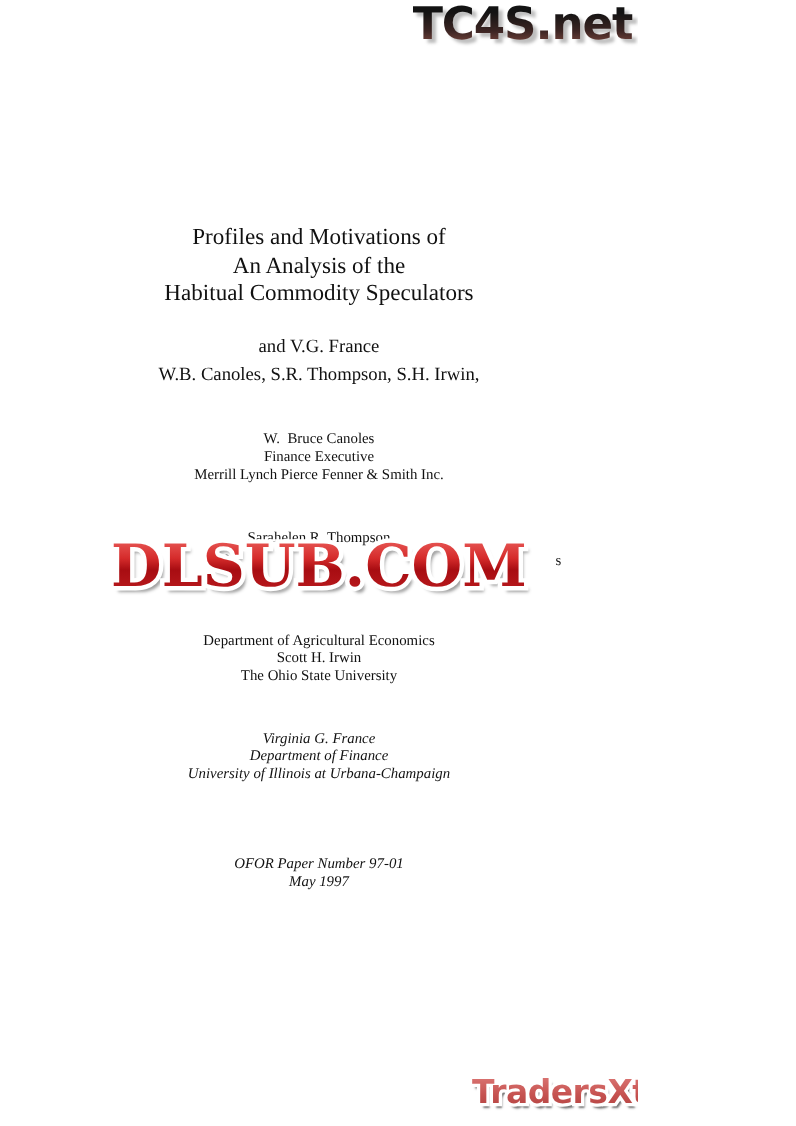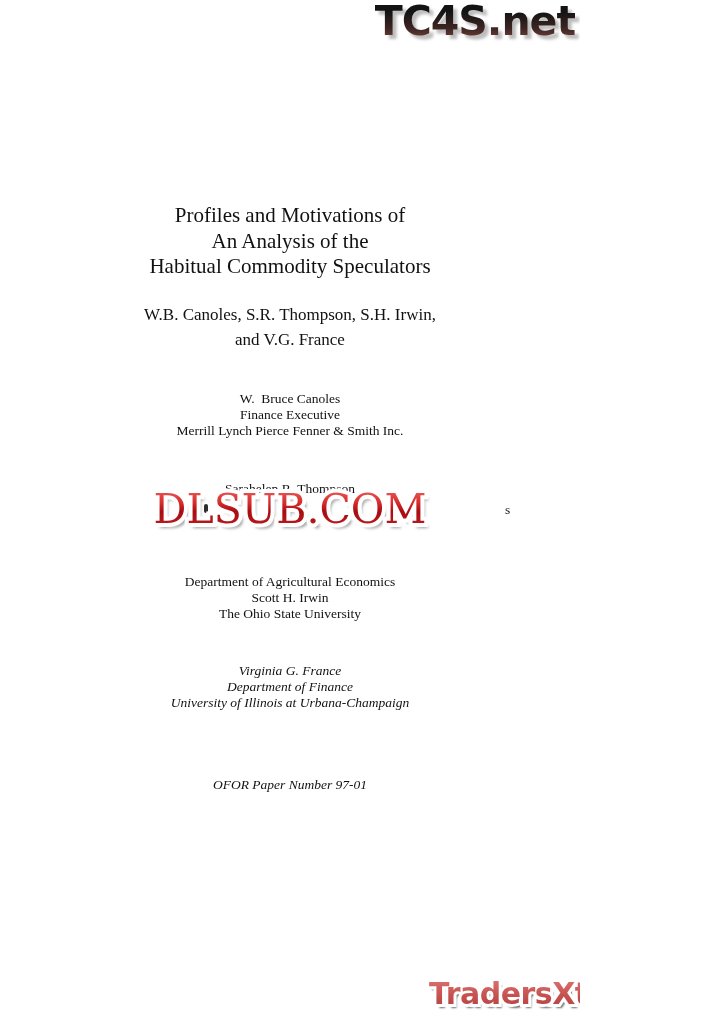--- a/index.html
+++ b/index.html
@@ -37,21 +37,21 @@
   
   .tc4s{top:1px;right:5px;font-family:"DejaVu Sans",sans-serif;font-weight:bold;
         font-size:41px;letter-spacing:-1px;z-index:6;}
   .tc4s .back{color:rgba(0,0,0,0);text-shadow:4px 4px 3px #bdbdbd;}
   .tc4s .fill{color:#222222;
         background:linear-gradient(to bottom,#131313 30%,#3c2523 65%,#7a463e 92%);
         -webkit-background-clip:text;background-clip:text;-webkit-text-fill-color:transparent;}
 
   
   .dlsub{top:489px;left:50%;transform:translateX(-50%);
-         font-family:"DejaVu Serif",serif;font-weight:normal;font-size:41px;
+         font-family:"DejaVu Serif",serif;font-weight:bold;font-size:53px;
          letter-spacing:0px;z-index:5;}
   .dlsub .back{color:#ffffff;-webkit-text-stroke:8px #ffffff;
          text-shadow:4px 5px 3px #9e9e9e;}
   .dlsub .fill{color:#c01318;
          background:linear-gradient(to bottom,#ef6a66 0%,#d52b2b 38%,#a80d12 55%,#c01f22 100%);
          -webkit-background-clip:text;background-clip:text;-webkit-text-fill-color:transparent;}
 
   
   .traders{top:979px;left:429px;font-family:"DejaVu Sans",sans-serif;font-weight:bold;
            font-size:30px;letter-spacing:-0.5px;z-index:6;}
@@ -79,22 +79,22 @@
     </span>
   </div>
 
   <div class="center-block title-block">
     <span class="line">Profiles and Motivations of</span>
     <span class="line">An Analysis of the</span>
     <span class="line">Habitual Commodity Speculators</span>
   </div>
 
   <div class="center-block authors-block">
+    <span class="line">and V.G. France</span>
     <span class="line">W.B. Canoles, S.R. Thompson, S.H. Irwin,</span>
-    <span class="line">and V.G. France</span>
   </div>
 
   <div class="center-block aff aff-canoles">
     <span class="line">W.  Bruce Canoles</span>
     <span class="line">Finance Executive</span>
     <span class="line">Merrill Lynch Pierce Fenner &amp; Smith Inc.</span>
   </div>
 
   <div class="center-block aff aff-thompson">
     <span class="line">Sarahelen R. Thompson</span>
@@ -118,20 +118,21 @@
   </div>
 
   <div class="center-block aff aff-france">
     <span class="line">Virginia G. France</span>
     <span class="line">Department of Finance</span>
     <span class="line">University of Illinois at Urbana-Champaign</span>
   </div>
 
   <div class="center-block footer-block">
     <span class="line">OFOR Paper Number 97-01</span>
+    <span class="line">May 1997</span>
   </div>
 
   <div class="logo traders">
     <span class="stack">
       <span class="back" aria-hidden="true">TradersXtreme.com</span>
       <span class="fill">TradersXtreme.com</span>
     </span>
   </div>
 
 </div>

